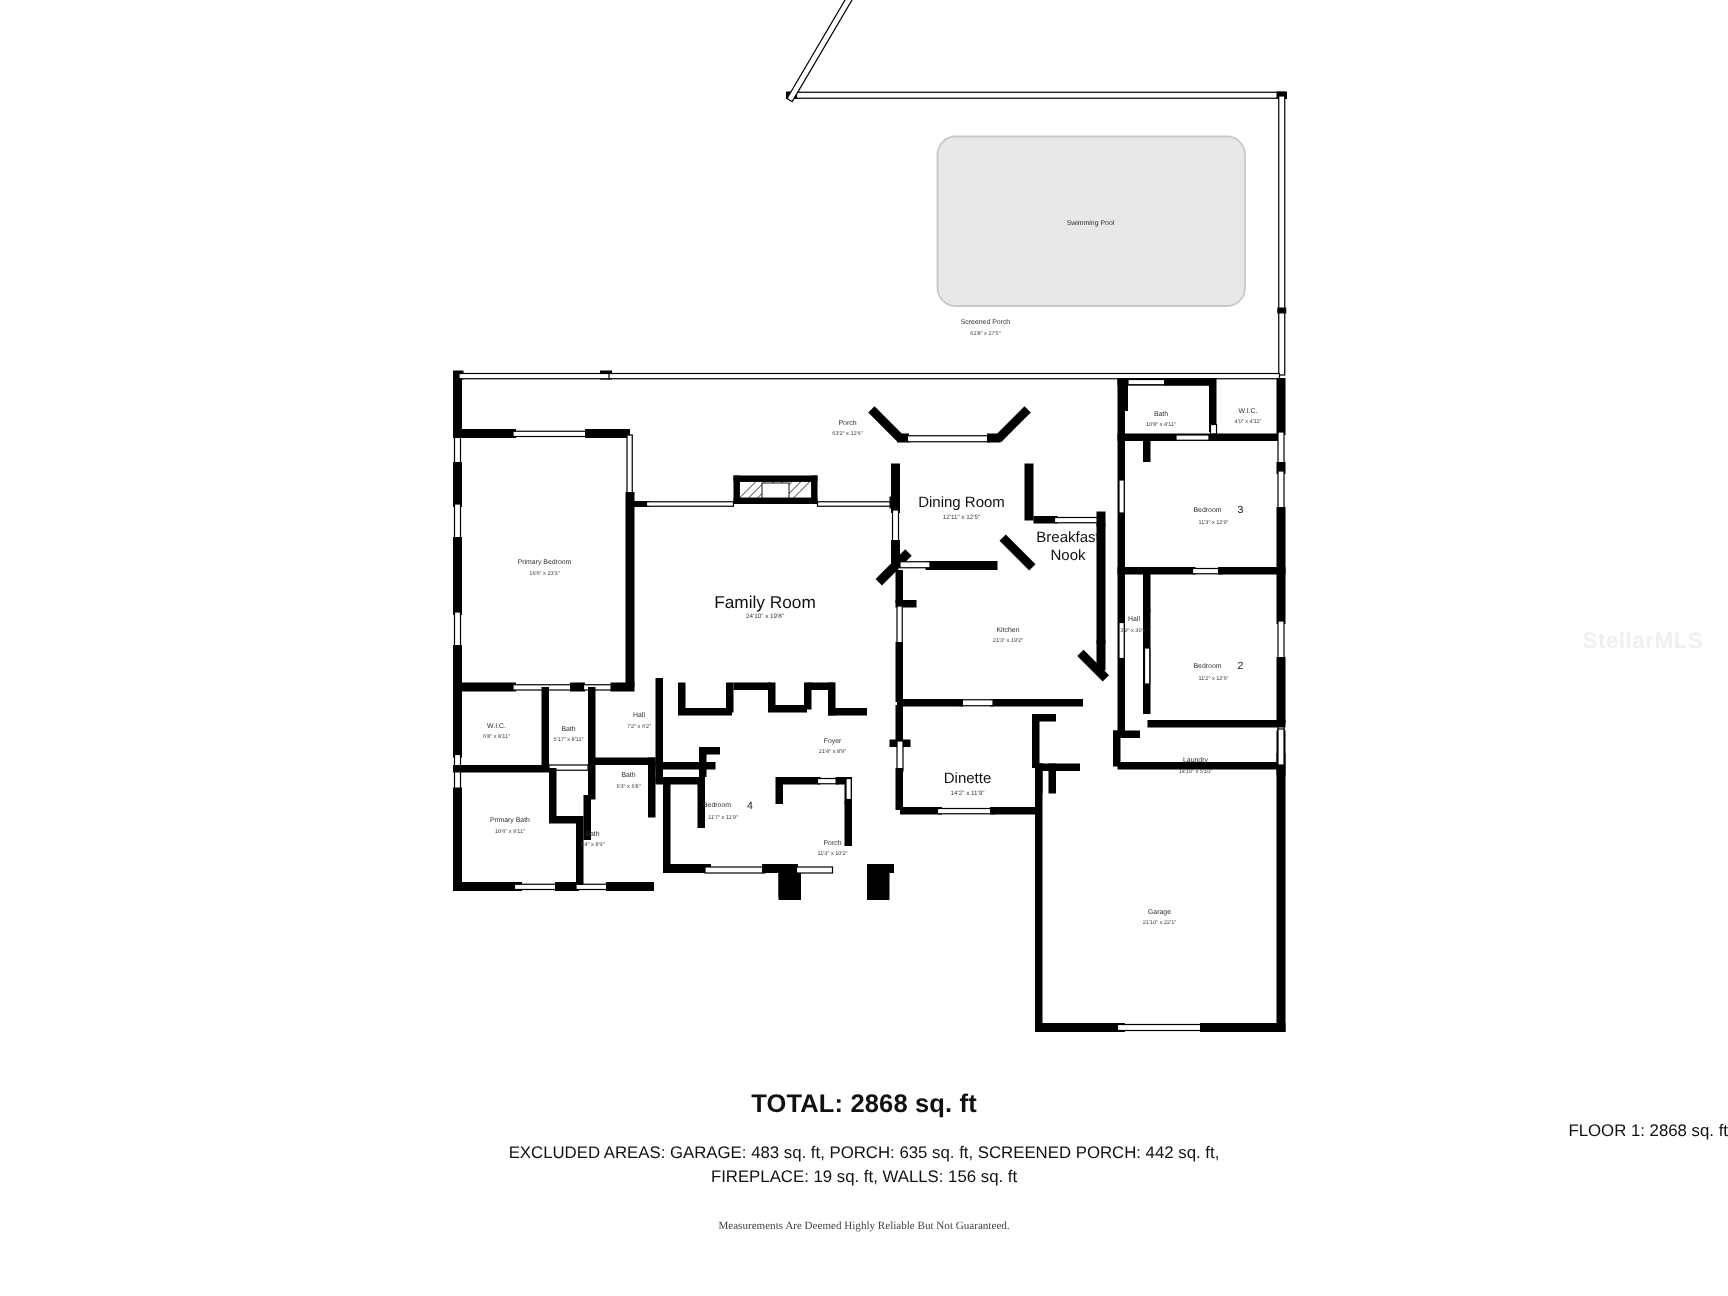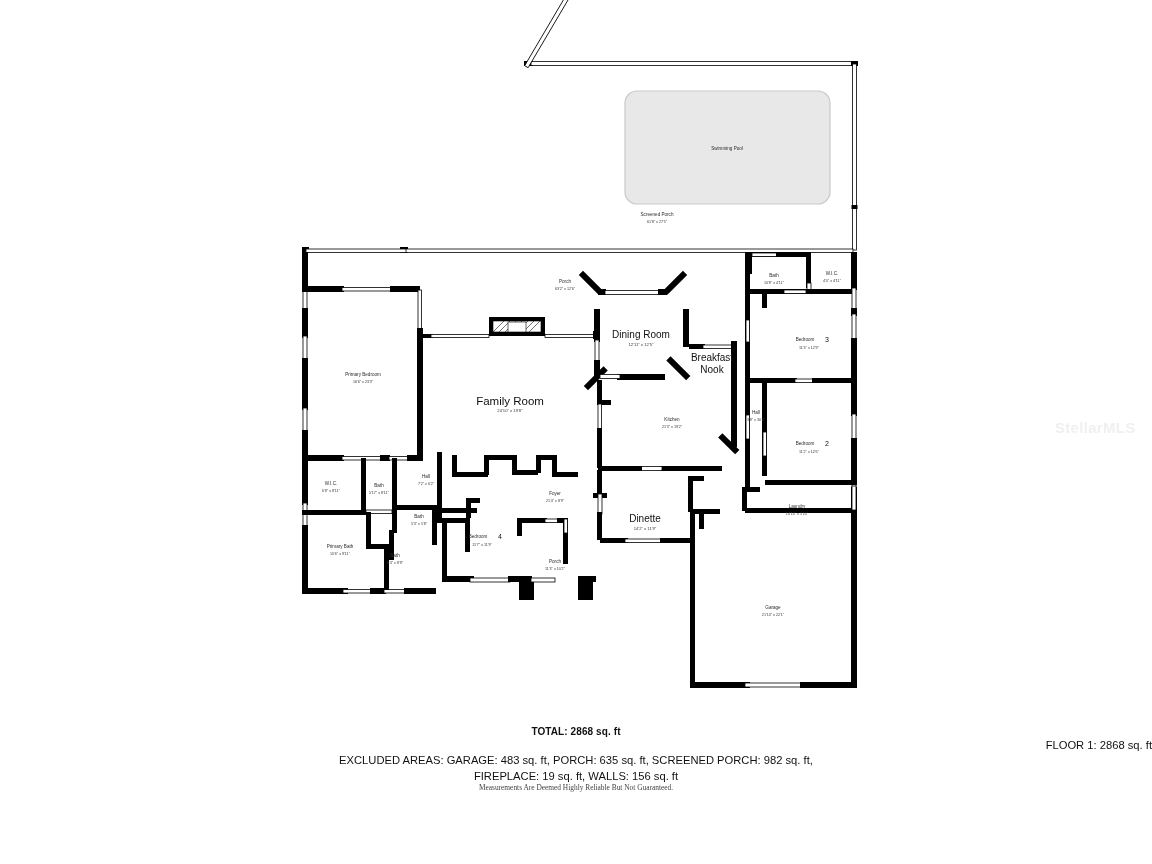--- a/index.html
+++ b/index.html
@@ -9,24 +9,24 @@
   .openwall{fill:#ffffff;stroke:#000000;stroke-width:0.8;}
   .pool{fill:#e8e8e8;stroke:#c9c9c9;stroke-width:1.2;}
   .roomlbl{font-family:"Liberation Sans",sans-serif;fill:#2b2b2b;text-anchor:middle;}
   .lbl-xl{font-size:11.5px;fill:#111;}
   .lbl-lg{font-size:10px;fill:#111;}
   .lbl-sm{font-size:4.6px;}
   .lbl-dim{font-size:3.7px;fill:#3a3a3a;}
   .lbl-dim-lg{font-size:4.2px;fill:#3a3a3a;}
   .bedroom-num{font-size:7px;fill:#111;}
   .footer{position:absolute;left:0;top:726px;width:1152px;text-align:center;}
-  .f-total{font-size:10px;font-weight:bold;color:#111;letter-spacing:.1px;}
+  .f-total{font-size:17px;font-weight:bold;color:#111;letter-spacing:.1px;}
   .f-floor{font-size:11.2px;color:#111;margin-top:2px;text-align:right;}
   .f-excl{font-size:11.2px;color:#111;margin-top:2px;line-height:14px;}
-  .f-note{font-family:"Liberation Serif",serif;font-size:7.4px;color:#444;margin-top:0;}
+  .f-note{font-family:"Liberation Serif",serif;font-size:7.4px;color:#444;margin-top:20px;}
   .watermark{position:absolute;left:1055px;top:419px;font-size:15px;color:#f0f0f0;
              font-family:"Liberation Sans",sans-serif;font-weight:600;letter-spacing:.3px;}
 </style>
 </head>
 <body>
 
 <svg id="plan-svg" viewBox="0 0 1152 864">
 
   <g>
 
@@ -337,16 +337,16 @@
 
   <rect class="wall" x="519" y="582" width="15" height="18"></rect>
   <rect class="wall" x="578" y="582" width="15" height="18"></rect>
 </svg>
 
 <div class="watermark">StellarMLS</div>
 
 <div class="footer">
   <div class="f-total">TOTAL: 2868 sq. ft</div>
   <div class="f-floor">FLOOR 1: 2868 sq. ft</div>
-  <div class="f-excl">EXCLUDED AREAS: GARAGE: 483 sq. ft, PORCH: 635 sq. ft, SCREENED PORCH: 982 sq. ft,</div>
+  <div class="f-excl">EXCLUDED AREAS: GARAGE: 483 sq. ft, PORCH: 635 sq. ft, SCREENED PORCH: 442 sq. ft,</div>
   <div class="f-excl">FIREPLACE: 19 sq. ft, WALLS: 156 sq. ft</div>
   <div class="f-note">Measurements Are Deemed Highly Reliable But Not Guaranteed.</div>
 </div>
 
 </body></html>

